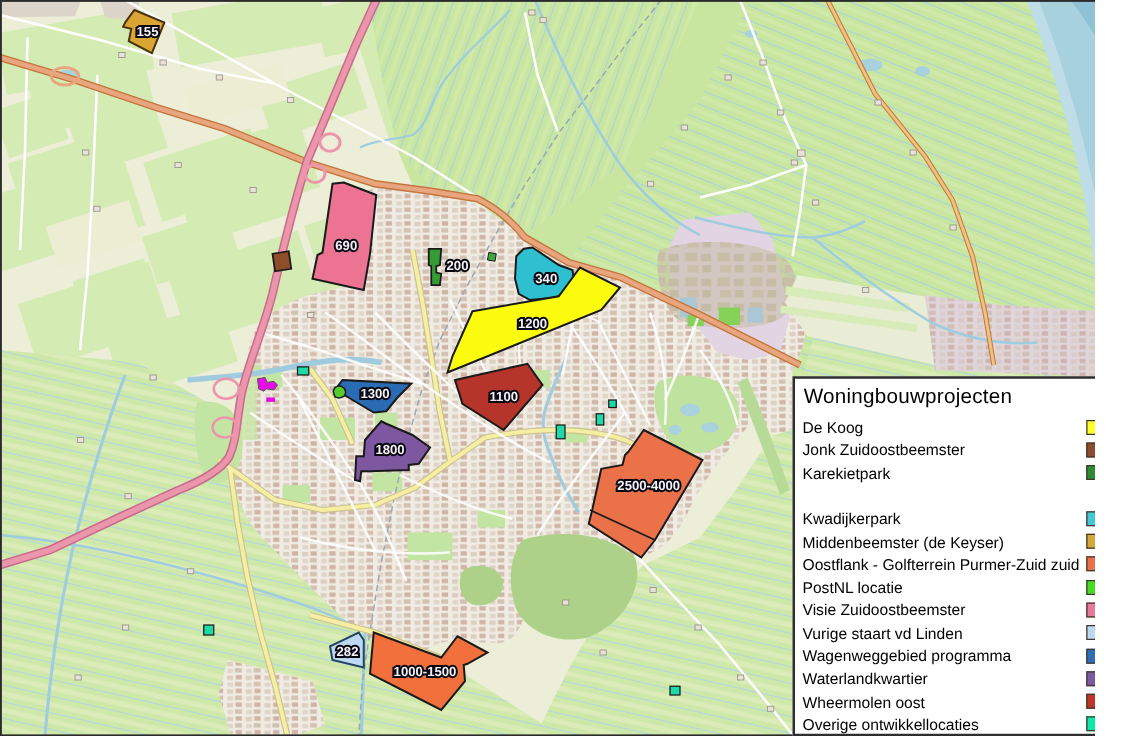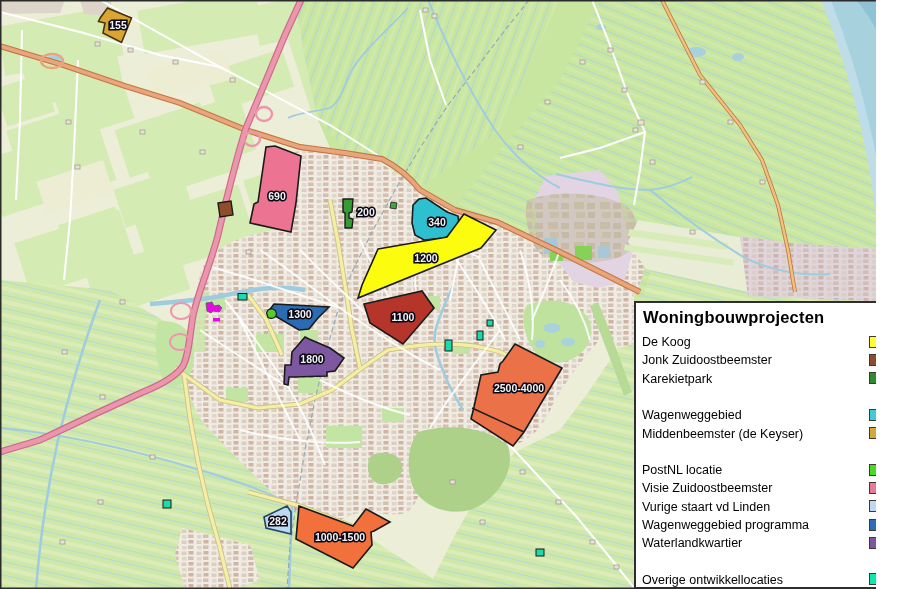--- a/index.html
+++ b/index.html
@@ -1,19 +1,19 @@
 <!DOCTYPE html>
 <html><head>
 <meta charset="utf-8">
 <style>
 html,body{margin:0;padding:0;background:#fff}
 .wrap{position:relative;width:876px;height:589px;overflow:hidden;font-family:"Liberation Sans",sans-serif}
 .wrap svg{position:absolute;left:0;top:0}
 .lgd{position:absolute;left:634px;top:301px;width:263px;height:288px;background:#fff;border:2px solid #2e2e2e;box-sizing:border-box;z-index:5}
-.lgd h1{font-size:16.5px;font-weight:700;margin:0;position:absolute;left:7px;top:5px;letter-spacing:.2px;color:#000}
+.lgd h1{font-size:16.5px;font-weight:400;margin:0;position:absolute;left:7px;top:5px;letter-spacing:.2px;color:#000}
 .row{position:absolute;left:0;width:259px;height:18px}
 .row .t{position:absolute;left:6px;top:1px;font-size:12.5px;color:#000;white-space:nowrap}
 .row .s{position:absolute;left:233px;top:1.5px;width:20px;height:10px;border:1px solid #41372c}
 .mlab{font:bold 10.5px "Liberation Sans",sans-serif;fill:#f4f2f6;stroke:#05050f;stroke-width:3.2px;paint-order:stroke;text-anchor:middle}
 </style>
 </head>
 <body>
 <div class="wrap">
 <svg width="897" height="589" viewBox="0 0 897 589" xmlns="http://www.w3.org/2000/svg">
 <defs>
@@ -357,29 +357,33 @@
         <span class="s" style="background:#8b4d2e"></span>
       </div>
 
 <div class="row" style="top:67.6px">
         <span class="t">Karekietpark</span>
         <span class="s" style="background:#2e8b30"></span>
       </div>
 
 
 <div class="row" style="top:104.2px">
-        <span class="t">Wagenweggebied</span>
+        <span class="t">Kwadijkerpark</span>
         <span class="s" style="background:#46c8d5"></span>
       </div>
 
 <div class="row" style="top:122.5px">
         <span class="t">Middenbeemster (de Keyser)</span>
         <span class="s" style="background:#d2a93b"></span>
       </div>
 
+<div class="row" style="top:140.8px">
+        <span class="t">Oostflank - Golfterrein Purmer-Zuid zuid</span>
+        <span class="s" style="background:#ea7148"></span>
+      </div>
 
 <div class="row" style="top:159.1px">
         <span class="t">PostNL locatie</span>
         <span class="s" style="background:#47db26"></span>
       </div>
 
 <div class="row" style="top:177.4px">
         <span class="t">Visie Zuidoostbeemster</span>
         <span class="s" style="background:#e87a99"></span>
       </div>
@@ -392,19 +396,23 @@
 <div class="row" style="top:232.3px">
         <span class="t">Waterlandkwartier</span>
         <span class="s" style="background:#7d57a0"></span>
       </div>
 
 <div class="row" style="top:214px">
         <span class="t">Wagenweggebied programma</span>
         <span class="s" style="background:#2e6cb4"></span>
       </div>
 
+<div class="row" style="top:250.6px">
+        <span class="t">Wheermolen oost</span>
+        <span class="s" style="background:#be352c"></span>
+      </div>
 
 <div class="row" style="top:268.9px">
         <span class="t">Overige ontwikkellocaties</span>
         <span class="s" style="background:#0fe8a8"></span>
       </div>
 </div>
 </div>
 
 </body></html>

